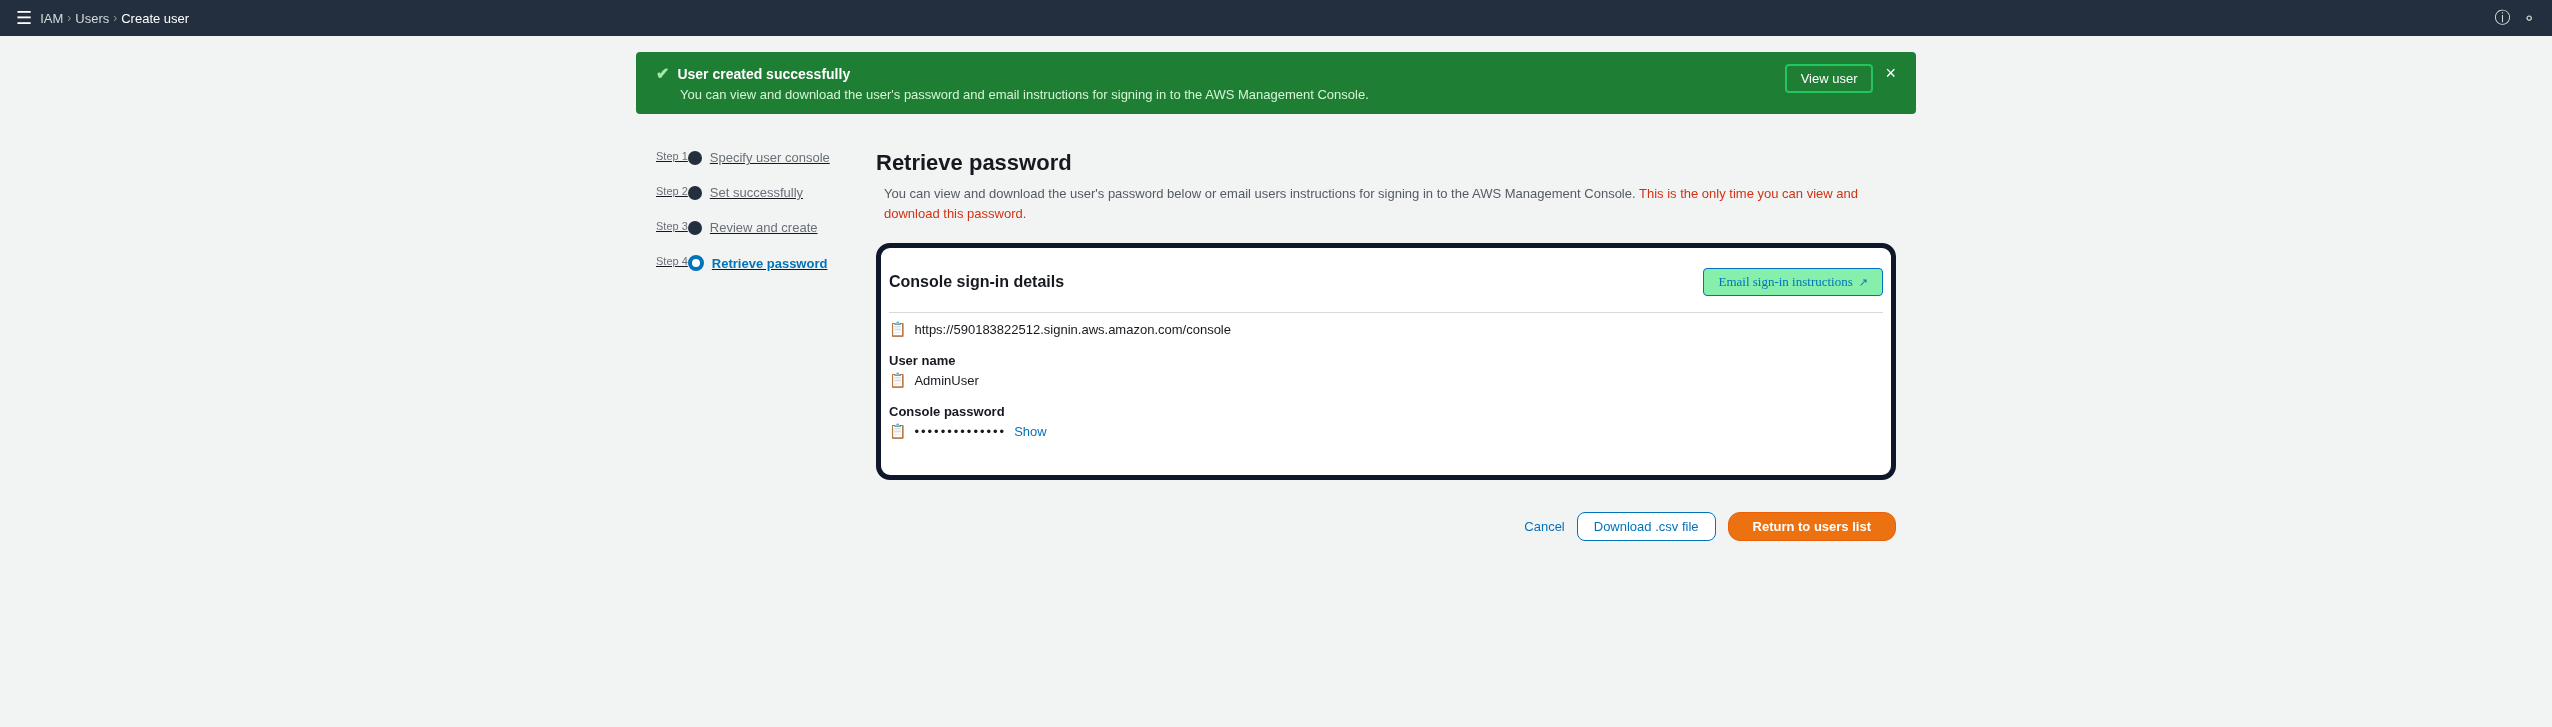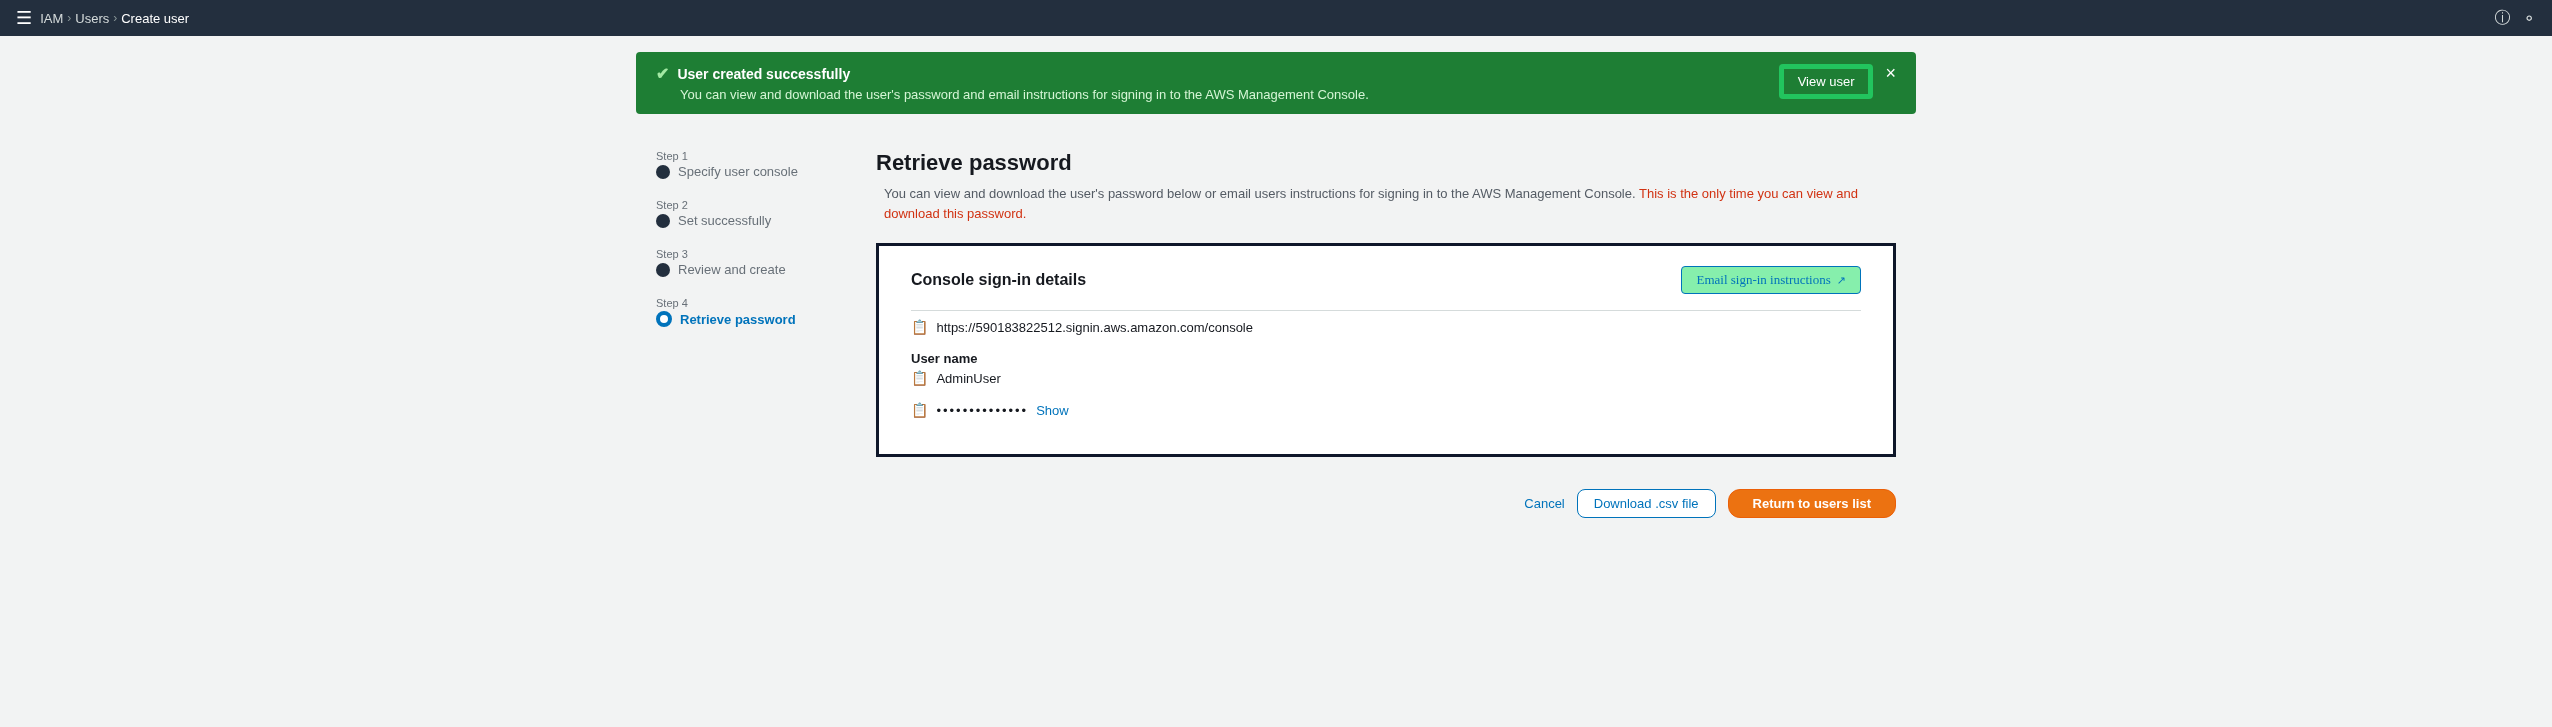--- a/index.html
+++ b/index.html
@@ -34,21 +34,21 @@
       max-width: 1280px;
       border-radius: 4px;
       position: relative;
     }
     .success-banner-content { display: flex; flex-direction: column; gap: 4px; flex: 1; }
     .success-banner-title { display: flex; align-items: center; gap: 8px; font-weight: 700; font-size: 14px; }
     .success-banner-msg { font-size: 13px; color: #d5f5d5; padding-left: 24px; }
     .success-check { color: #a3e8a3; font-size: 16px; }
     .view-user-btn {
       background: transparent;
-      border: 5px solid #22c55e;
+      border: 2px solid #22c55e;
       color: #fff;
       border-radius: 4px;
       padding: 5px 14px;
       cursor: pointer;
       font-size: 13px;
       white-space: nowrap;
       margin-left: 20px;
     }
     .close-banner { background: none; border: none; color: #fff; font-size: 18px; cursor: pointer; margin-left: 12px; line-height: 1; }
 
@@ -61,21 +61,21 @@
       gap: 0;
     }
 
     
     .stepper {
       width: 220px;
       flex-shrink: 0;
       padding-top: 20px;
       padding-right: 20px;
     }
-    .step-item { display: flex; flex-direction: column; margin-bottom: 20px; }
+    .step-item { display: flex; flex-direction: row; margin-bottom: 20px; text-decoration: underline; }
     .step-label { font-size: 11px; color: #687078; margin-bottom: 2px; }
     .step-name { font-size: 13px; color: #687078; display: flex; align-items: center; gap: 8px; }
     .step-name.active { color: #0073bb; font-weight: 600; }
     .step-dot {
       width: 14px;
       height: 14px;
       border-radius: 50%;
       background: #879596;
       display: inline-block;
       flex-shrink: 0;
@@ -104,23 +104,23 @@
       color: #545b64;
       margin-bottom: 20px;
       line-height: 1.5;
       margin-left: 8px;
     }
     .page-desc .warning { color: #d13212; }
 
     
     .card {
       background: #fff;
-      border: 3px solid #0f172a;
-      border-radius: 0;
-      padding: 20px 32px;
+      border: 5px solid #0f172a;
+      border-radius: 14px;
+      padding: 20px 8px;
       margin-bottom: 24px;
     }
     .card-header {
       display: flex;
       align-items: center;
       justify-content: space-between;
       margin-bottom: 16px;
     }
     .card-title { font-size: 16px; font-weight: 700; color: #16191f; }
 
@@ -275,20 +275,21 @@
 
       <div class="field-row">
         <div class="field-label">User name</div>
         <div class="field-value">
           <span class="copy-icon">📋</span>
           <span>AdminUser</span>
         </div>
       </div>
 
       <div class="field-row">
+        <div class="field-label">Console password</div>
         <div class="field-value">
           <span class="copy-icon">📋</span>
           <span class="password-dots">••••••••••••••</span>
           <a href="#" class="show-link">Show</a>
         </div>
       </div>
     </div>
 
     <div class="action-bar">
       <button class="btn-cancel">Cancel</button>

